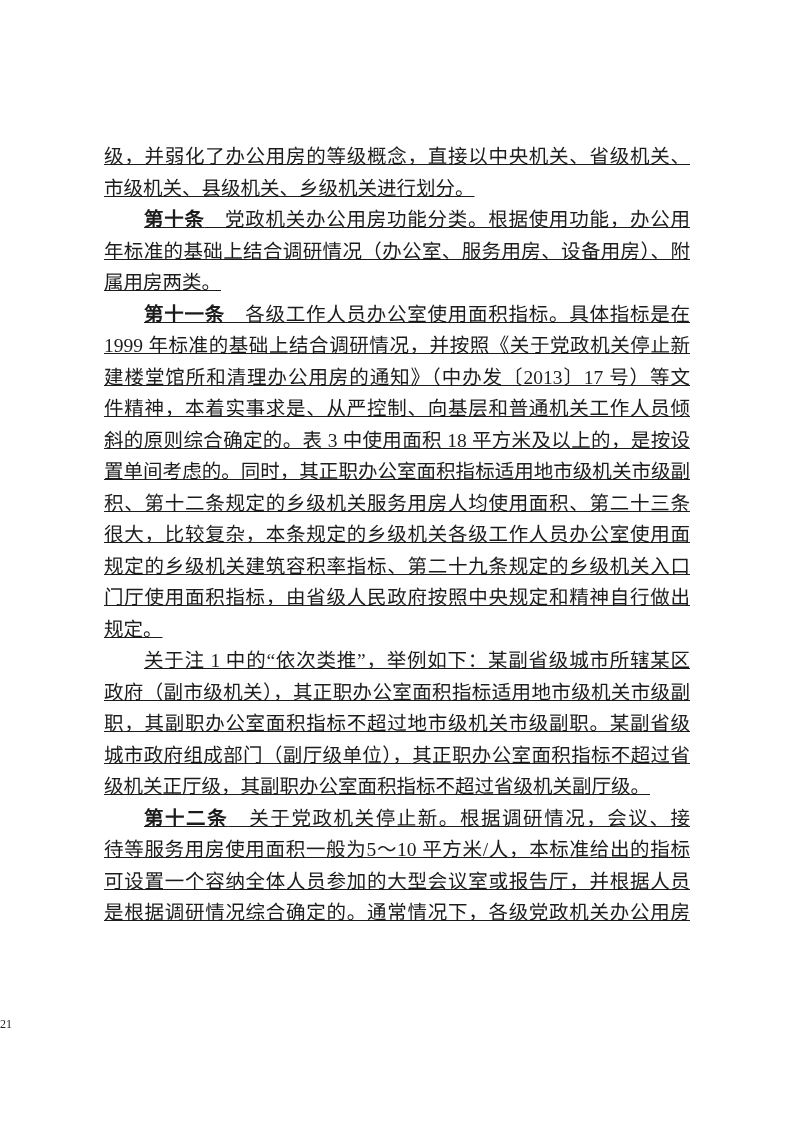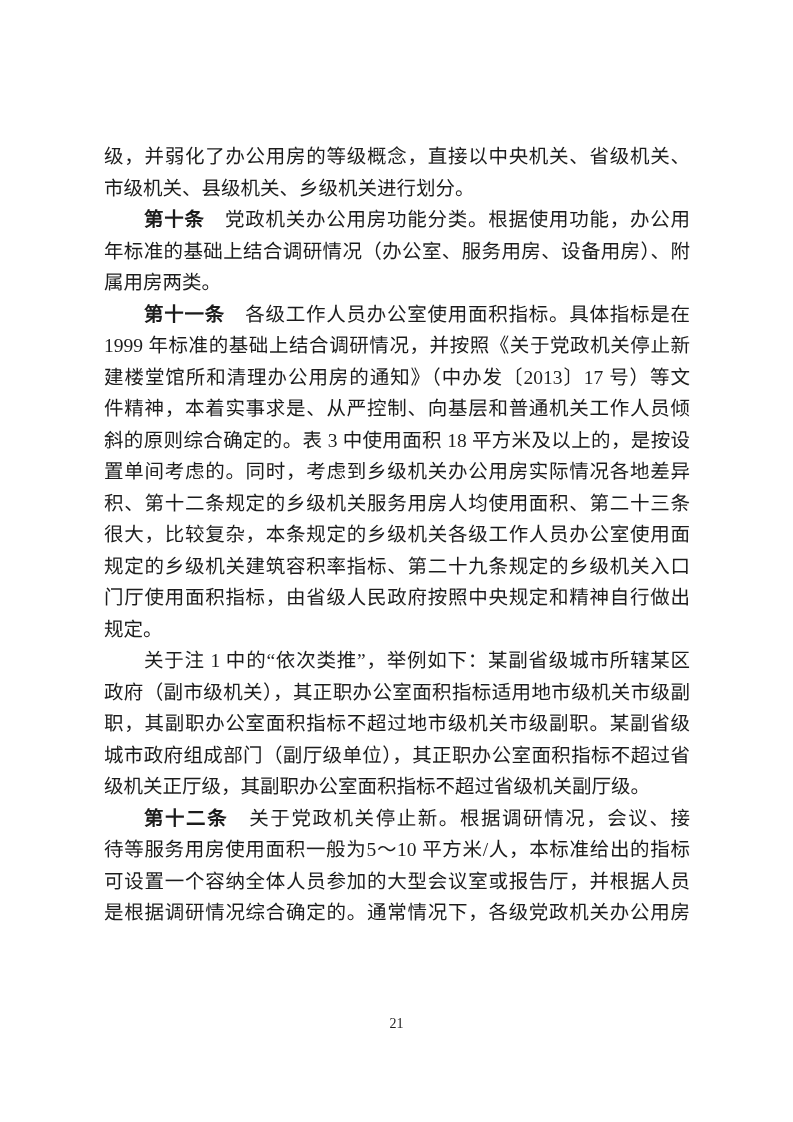--- a/index.html
+++ b/index.html
@@ -32,29 +32,28 @@
     text-align-last: left;
     white-space: normal;
     overflow: hidden;
   }
   .line.just {
     text-align-last: justify;
   }
   .line.ind {
     padding-left: 40px;
   }
-  .seg { font-weight: normal; }
+  .seg { font-weight: normal; text-decoration: underline; }
   .seg.bold { font-weight: 700; }
   .footer-pagenum {
     position: absolute;
     left: 0;
     top: 1012px;
     width: 100%;
-    text-align: center;
-    font-size: 14px;
+    font-size: 12px;
     line-height: 24px;
     color: #1c1c1c;
   }
 </style>
 </head>
 <body>
 
 <div class="page">
   <div class="text-block">
       <div class="paragraph">
@@ -65,21 +64,21 @@
         <div class="line just ind"><span class="seg bold">第十条</span><span class="seg">　党政机关办公用房功能分类。根据使用功能，办公用</span></div>
         <div class="line just"><span class="seg">年标准的基础上结合调研情况（办公室、服务用房、设备用房）、附</span></div>
         <div class="line"><span class="seg">属用房两类。</span></div>
       </div>
       <div class="paragraph">
         <div class="line just ind"><span class="seg bold">第十一条</span><span class="seg">　各级工作人员办公室使用面积指标。具体指标是在</span></div>
         <div class="line just"><span class="seg">1999 年标准的基础上结合调研情况，并按照《关于党政机关停止新</span></div>
         <div class="line just"><span class="seg">建楼堂馆所和清理办公用房的通知》（中办发〔2013〕17 号）等文</span></div>
         <div class="line just"><span class="seg">件精神，本着实事求是、从严控制、向基层和普通机关工作人员倾</span></div>
         <div class="line just"><span class="seg">斜的原则综合确定的。表 3 中使用面积 18 平方米及以上的，是按设</span></div>
-        <div class="line just"><span class="seg">置单间考虑的。同时，考虑到乡级机关办公用房实际情况各地差异</span></div>
+        <div class="line just"><span class="seg">置单间考虑的。同时，其正职办公室面积指标适用地市级机关市级副</span></div>
         <div class="line just"><span class="seg">积、第十二条规定的乡级机关服务用房人均使用面积、第二十三条</span></div>
         <div class="line just"><span class="seg">很大，比较复杂，本条规定的乡级机关各级工作人员办公室使用面</span></div>
         <div class="line just"><span class="seg">规定的乡级机关建筑容积率指标、第二十九条规定的乡级机关入口</span></div>
         <div class="line just"><span class="seg">门厅使用面积指标，由省级人民政府按照中央规定和精神自行做出</span></div>
         <div class="line"><span class="seg">规定。</span></div>
       </div>
       <div class="paragraph">
         <div class="line just ind"><span class="seg">关于注 1 中的“依次类推”，举例如下：某副省级城市所辖某区</span></div>
         <div class="line just"><span class="seg">政府（副市级机关），其正职办公室面积指标适用地市级机关市级副</span></div>
         <div class="line just"><span class="seg">职，其副职办公室面积指标不超过地市级机关市级副职。某副省级</span></div>

